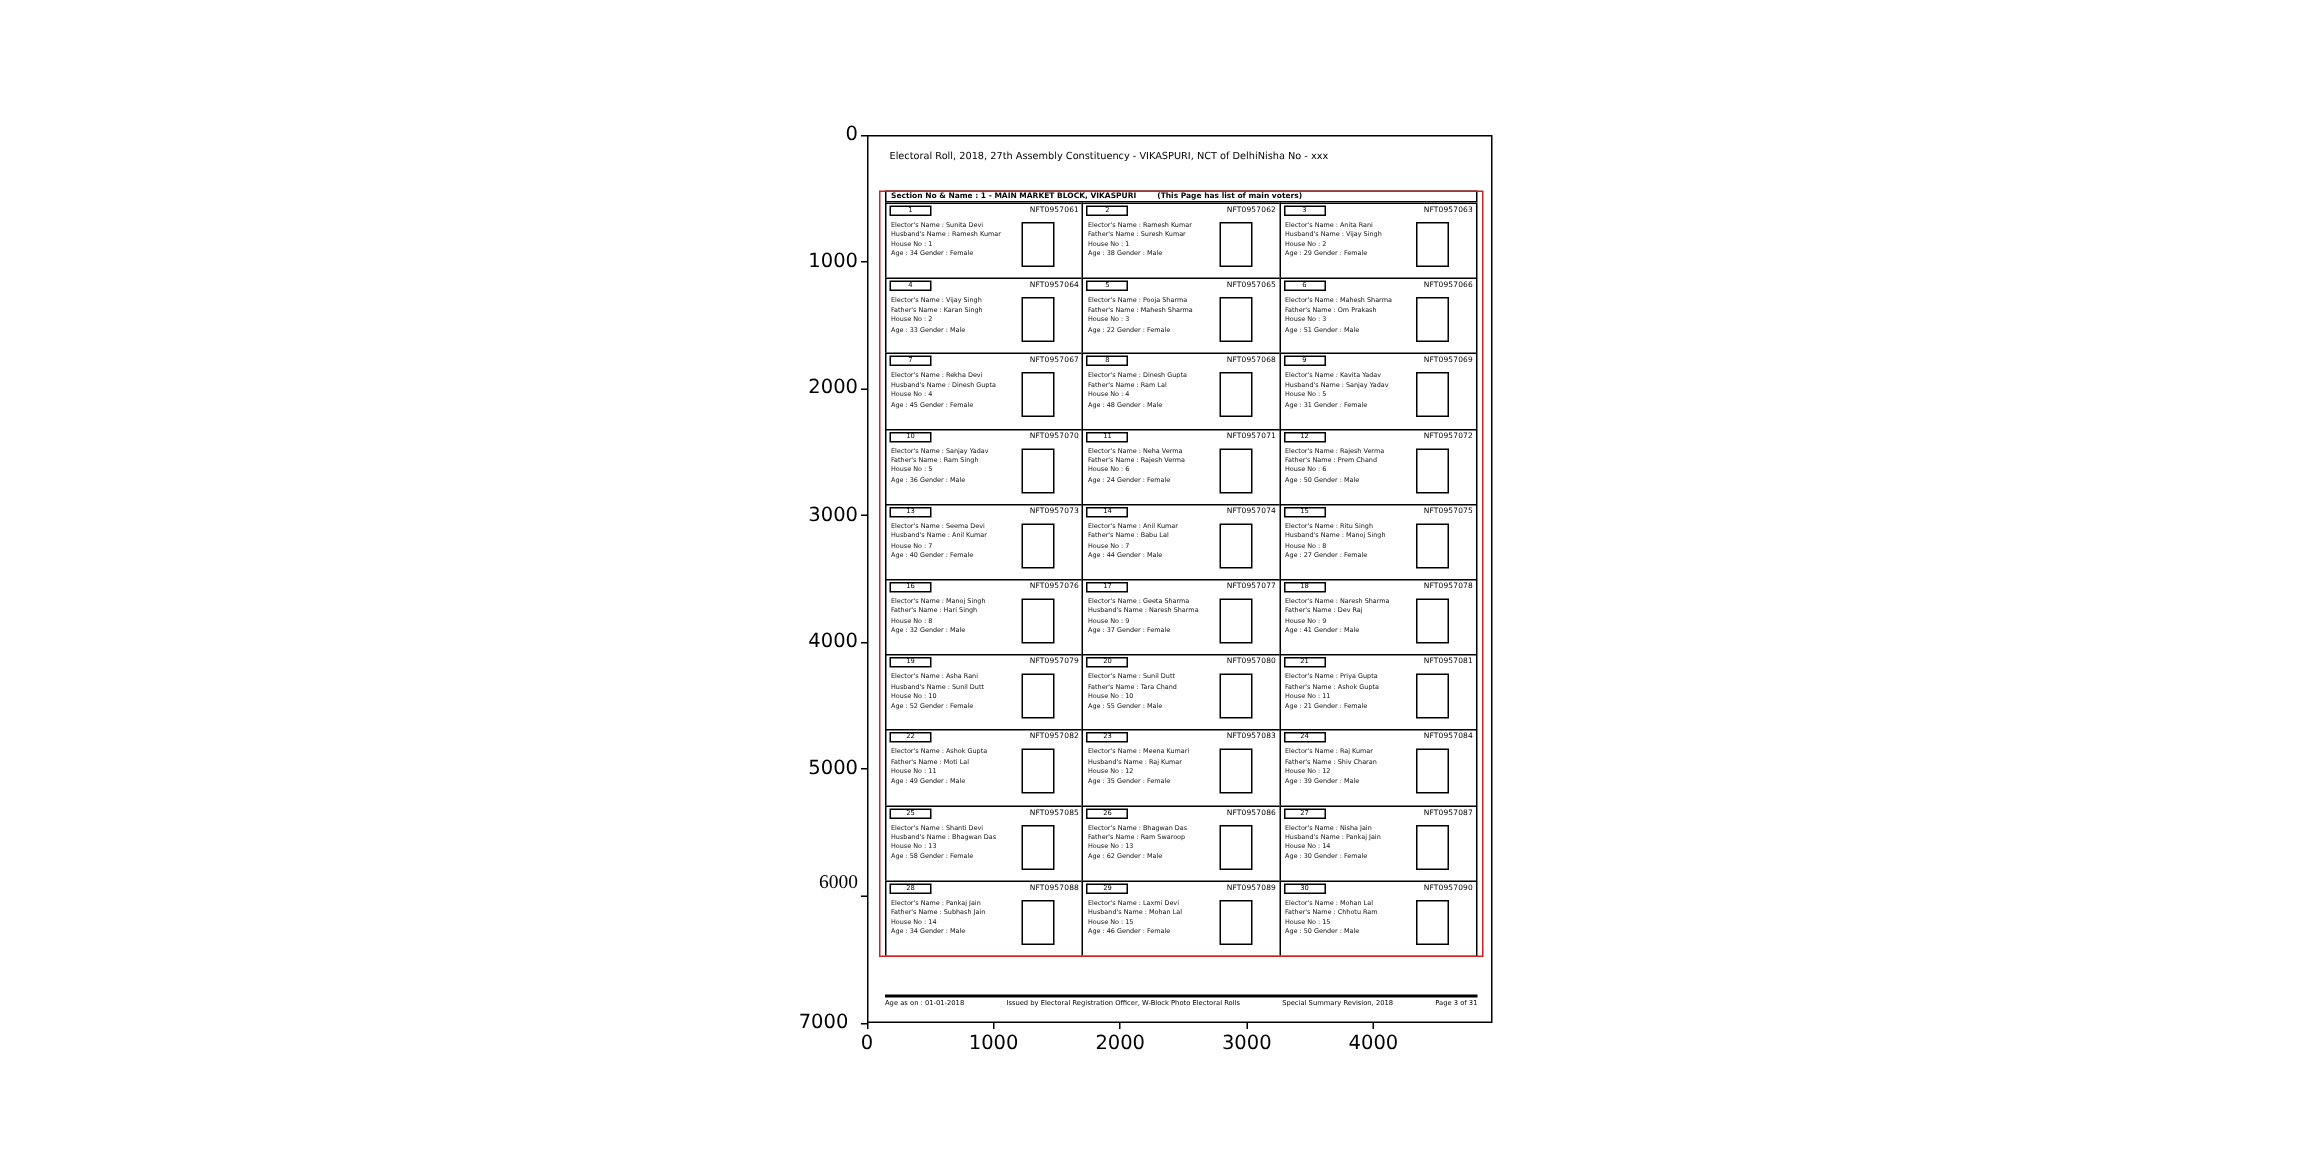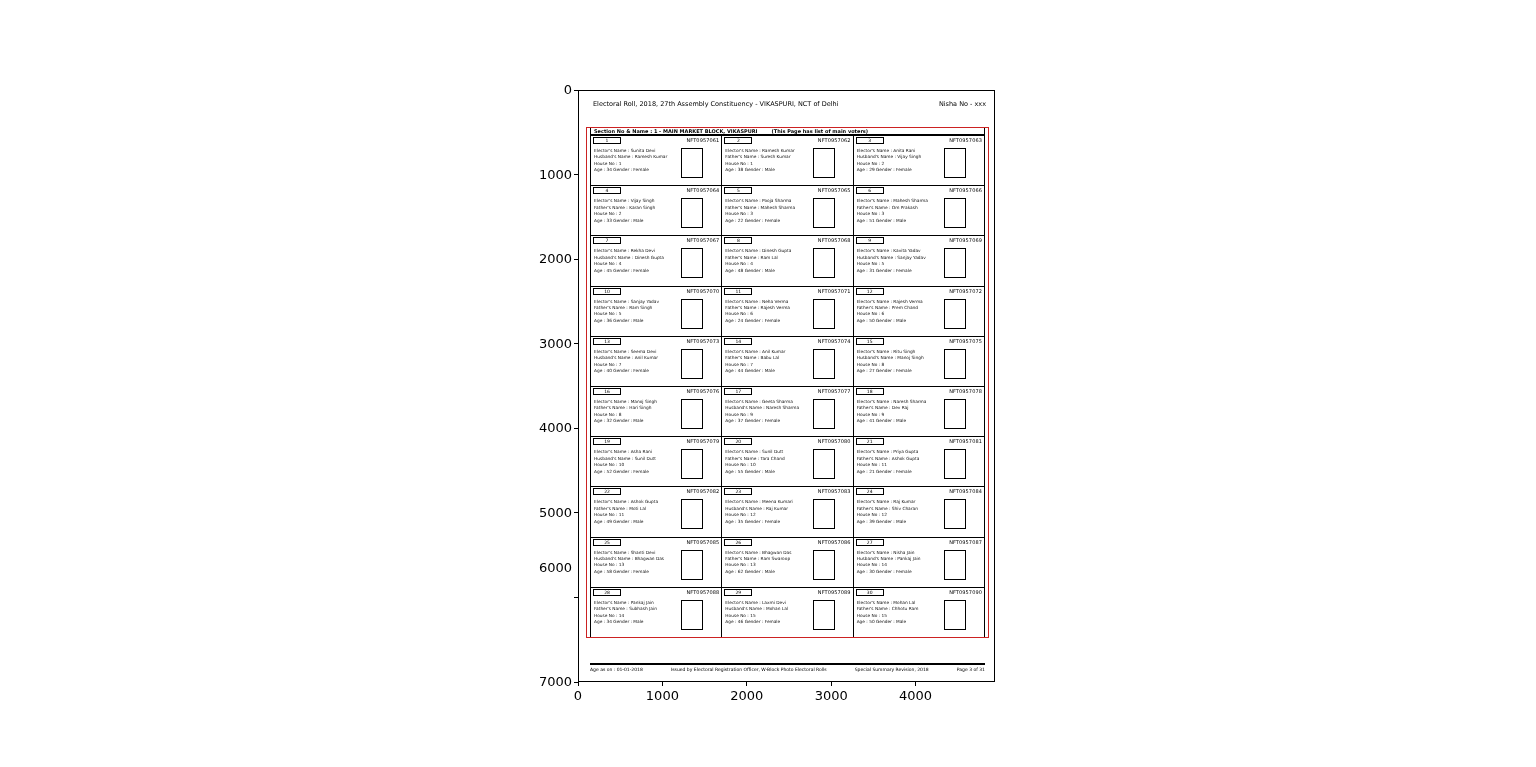--- a/index.html
+++ b/index.html
@@ -14,21 +14,21 @@
 
   .ytick-label{position:absolute;left:526px;width:46px;text-align:right;
                font-size:13px;line-height:14px;color:#000}
   .xtick-label{position:absolute;width:60px;text-align:center;top:689px;
                font-size:13px;line-height:14px;color:#000}
   .ytick-mark{position:absolute;width:4px;height:1px;background:#000}
   .xtick-mark{position:absolute;width:1px;height:4px;background:#000;top:682px}
 
   
   .doc-title-row{position:absolute;left:14px;right:8px;top:9px;display:flex;
-                 justify-content:space-between;font-size:6.5px;line-height:8px;color:#000}
+                 justify-content:flex-start;font-size:6.5px;line-height:8px;color:#000}
 
   .section-row{position:absolute;left:11px;top:36px;width:395px;height:8px;
                border:1px solid #000;display:flex;align-items:center;
                font-size:5px;font-weight:bold;padding:0 3px;background:#fff;white-space:nowrap;overflow:hidden}
   .section-row .section-note{margin-left:14px}
 
   .grid{position:absolute;left:11px;top:44px;width:395px;height:503px;
         display:grid;grid-template-columns:repeat(3,1fr);grid-template-rows:repeat(10,1fr);
         border-right:1px solid #000;border-bottom:1px solid #000;background:#fff}
 
@@ -474,23 +474,23 @@
     <div class="ytick-label" style="top: 167.571px;">1000</div>
     <div class="ytick-mark" style="top: 174.071px; left: 574px;"></div>
     <div class="ytick-label" style="top: 252.143px;">2000</div>
     <div class="ytick-mark" style="top: 258.643px; left: 574px;"></div>
     <div class="ytick-label" style="top: 336.714px;">3000</div>
     <div class="ytick-mark" style="top: 343.214px; left: 574px;"></div>
     <div class="ytick-label" style="top: 421.286px;">4000</div>
     <div class="ytick-mark" style="top: 427.786px; left: 574px;"></div>
     <div class="ytick-label" style="top: 505.857px;">5000</div>
     <div class="ytick-mark" style="top: 512.357px; left: 574px;"></div>
-    <div class="ytick-label" style="top: 561px;">6000</div>
+    <div class="ytick-label" style="top: 581px; font-family: Liberation Serif, serif;">6000</div>
     <div class="ytick-mark" style="top: 596.929px; left: 574px;"></div>
-    <div class="ytick-label" style="top: 675px;">7000</div>
+    <div class="ytick-label" style="top: 675px; text-align: center;">7000</div>
     <div class="ytick-mark" style="top: 681.5px; left: 574px;"></div>
     <div class="xtick-label" style="left: 548px;">0</div>
     <div class="xtick-mark" style="left: 577.5px;"></div>
     <div class="xtick-label" style="left: 632.4px;">1000</div>
     <div class="xtick-mark" style="left: 661.9px;"></div>
     <div class="xtick-label" style="left: 716.8px;">2000</div>
     <div class="xtick-mark" style="left: 746.3px;"></div>
     <div class="xtick-label" style="left: 801.2px;">3000</div>
     <div class="xtick-mark" style="left: 830.7px;"></div>
     <div class="xtick-label" style="left: 885.6px;">4000</div>

